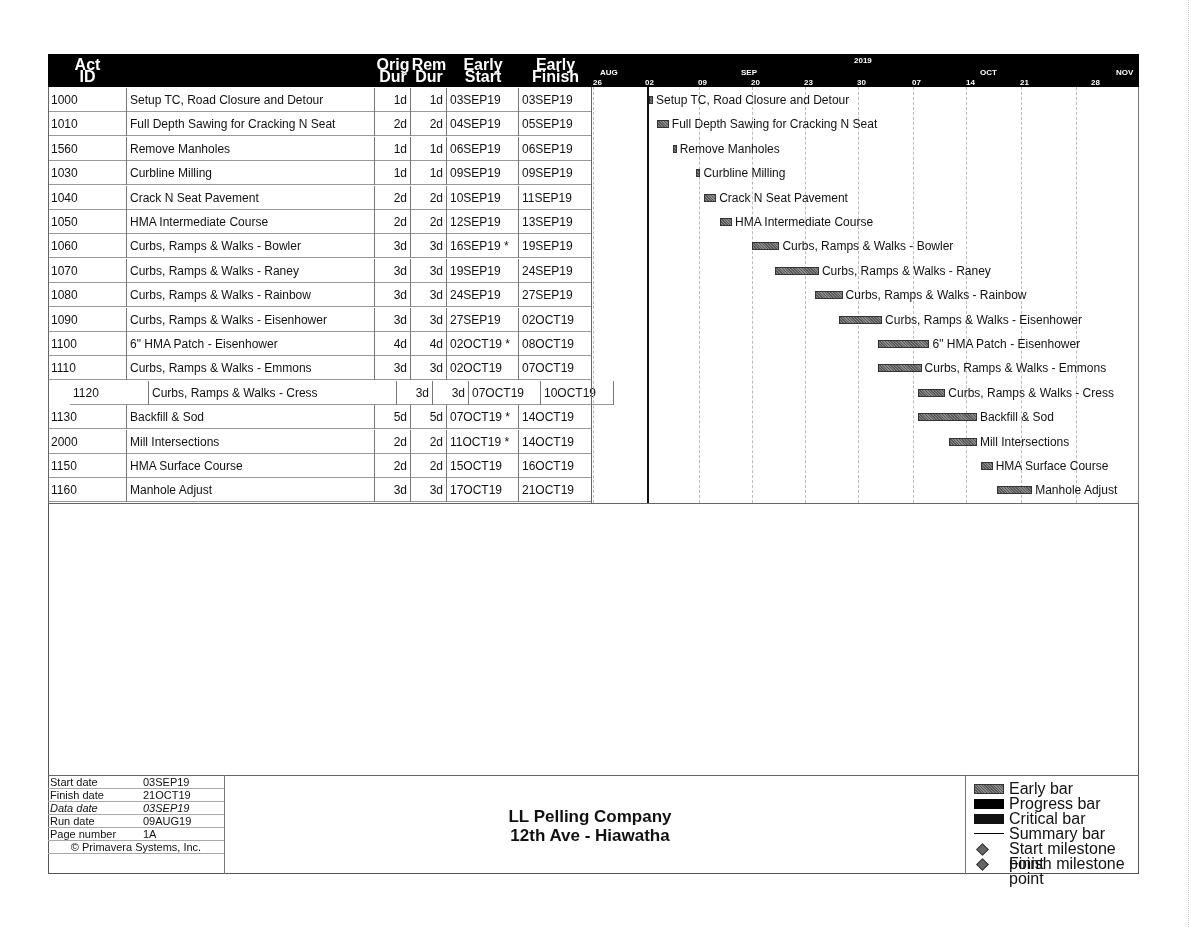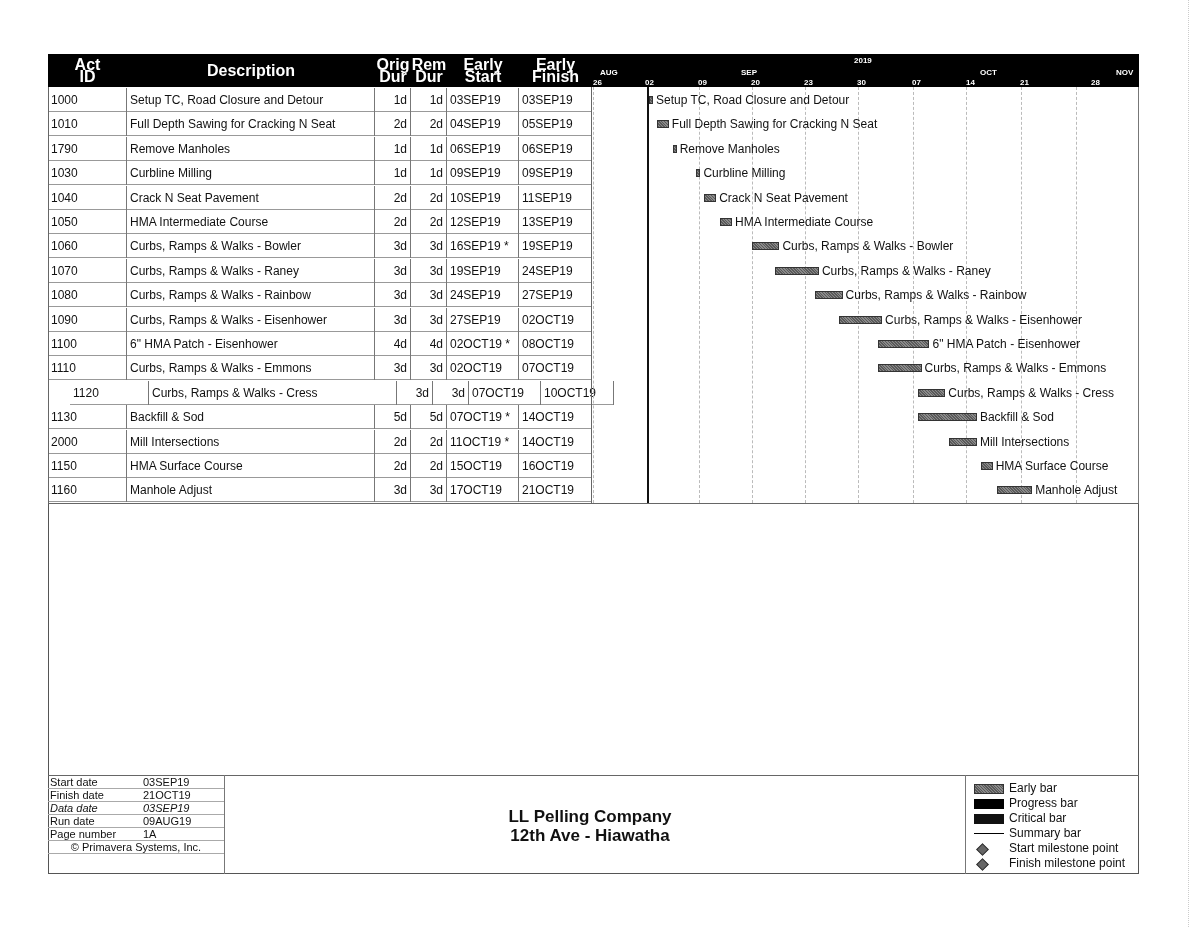--- a/index.html
+++ b/index.html
@@ -23,35 +23,34 @@
   .blabel{position:absolute;font-size:12px;line-height:14px;white-space:nowrap;}
   .sep{position:absolute;left:48px;top:503px;width:1091px;border-top:1px solid #666;}
   .footer-top{position:absolute;left:48px;top:775px;width:1091px;border-top:1px solid #666;}
   .info{position:absolute;left:48px;top:775px;width:176px;height:99px;border-right:1px solid #777;}
   .irow{position:absolute;left:0;width:176px;height:13px;font-size:11px;line-height:13px;border-bottom:1px solid #aaa;box-sizing:border-box;}
   .ilab{position:absolute;left:2px;}
   .ival{position:absolute;left:95px;}
   .icopy{position:absolute;left:0;width:176px;text-align:center;}
   .title{position:absolute;left:380px;width:420px;text-align:center;font-weight:bold;font-size:17px;line-height:19px;}
   .legend{position:absolute;left:965px;top:775px;width:174px;height:99px;border-left:1px solid #777;box-sizing:border-box;}
-  .lrow{position:absolute;left:0;height:15px;font-size:12px;line-height:15px;width:174px;}
+  .lrow{position:absolute;left:0;height:15px;font-size:16px;line-height:15px;width:174px;}
   .lsw{position:absolute;left:8px;top:3px;width:30px;height:10px;}
   .ltxt{position:absolute;left:43px;}
   .diamond{position:absolute;left:12px;top:4px;width:7px;height:7px;background:#666;border:1px solid #333;transform:rotate(45deg);}
   .rightedge{position:absolute;left:1188px;top:0;height:927px;border-left:1px dotted #ccc;}
 </style>
 </head>
 <body>
 
 <div class="frame"></div>
 
 <div class="hdr">
   <div class="hcell" style="left:0;width:79px;white-space:pre-line;">Act
 ID</div>
-  <div class="hcell" style="left:79px;width:248px;">Description</div>
   <div class="hcell" style="left:327px;width:36px;white-space:pre-line;">Orig
 Dur</div>
   <div class="hcell" style="left:363px;width:36px;white-space:pre-line;">Rem
 Dur</div>
   <div class="hcell" style="left:399px;width:72px;white-space:pre-line;">Early
 Start</div>
   <div class="hcell" style="left:471px;width:73px;white-space:pre-line;">Early
 Finish</div>
   <div id="tl-header">
       <div class="tl-text" style="left: 806px; top: 3px;">2019</div>
@@ -83,21 +82,21 @@
     </div>
     <div class="row" style="top: 112.4px;">
       <div class="cell c-id">1010</div>
       <div class="cell c-desc">Full Depth Sawing for Cracking N Seat</div>
       <div class="cell c-od">2d</div>
       <div class="cell c-rd">2d</div>
       <div class="cell c-es">04SEP19</div>
       <div class="cell c-ef">05SEP19</div>
     </div>
     <div class="row" style="top: 136.8px;">
-      <div class="cell c-id">1790</div>
+      <div class="cell c-id">1560</div>
       <div class="cell c-desc">Remove Manholes</div>
       <div class="cell c-od">1d</div>
       <div class="cell c-rd">1d</div>
       <div class="cell c-es">06SEP19</div>
       <div class="cell c-ef">06SEP19</div>
     </div>
     <div class="row" style="top: 161.2px;">
       <div class="cell c-id">1030</div>
       <div class="cell c-desc">Curbline Milling</div>
       <div class="cell c-od">1d</div>

